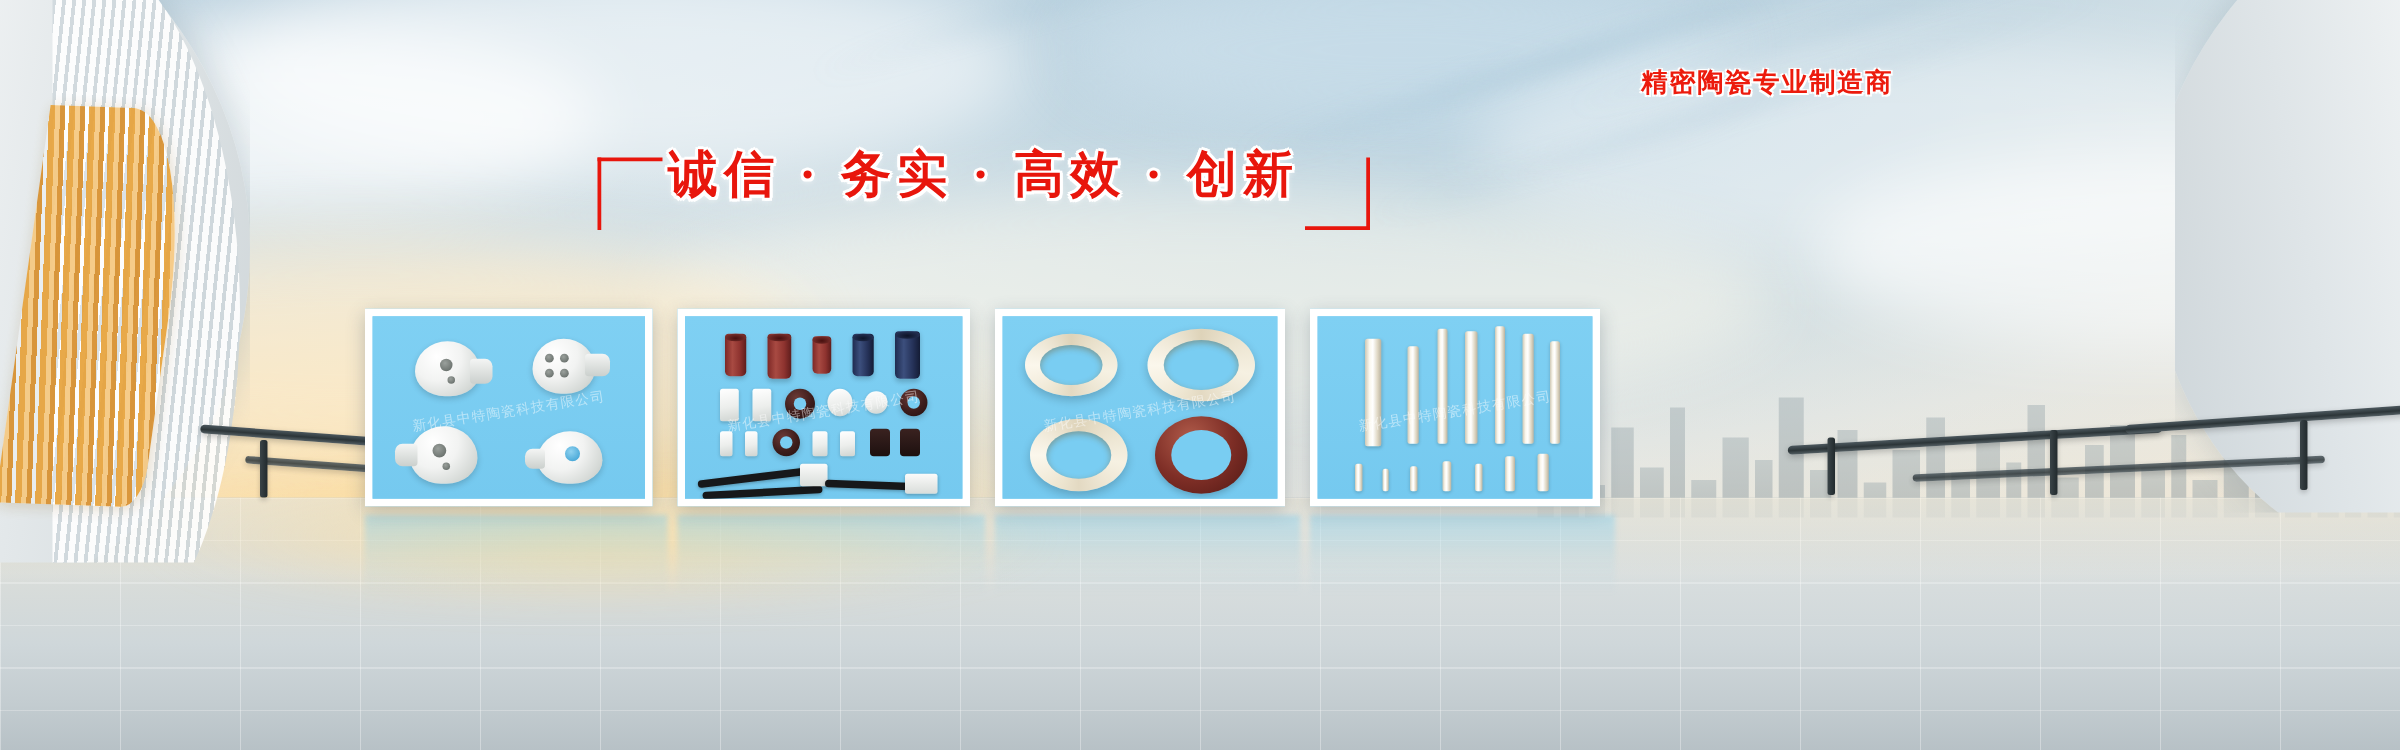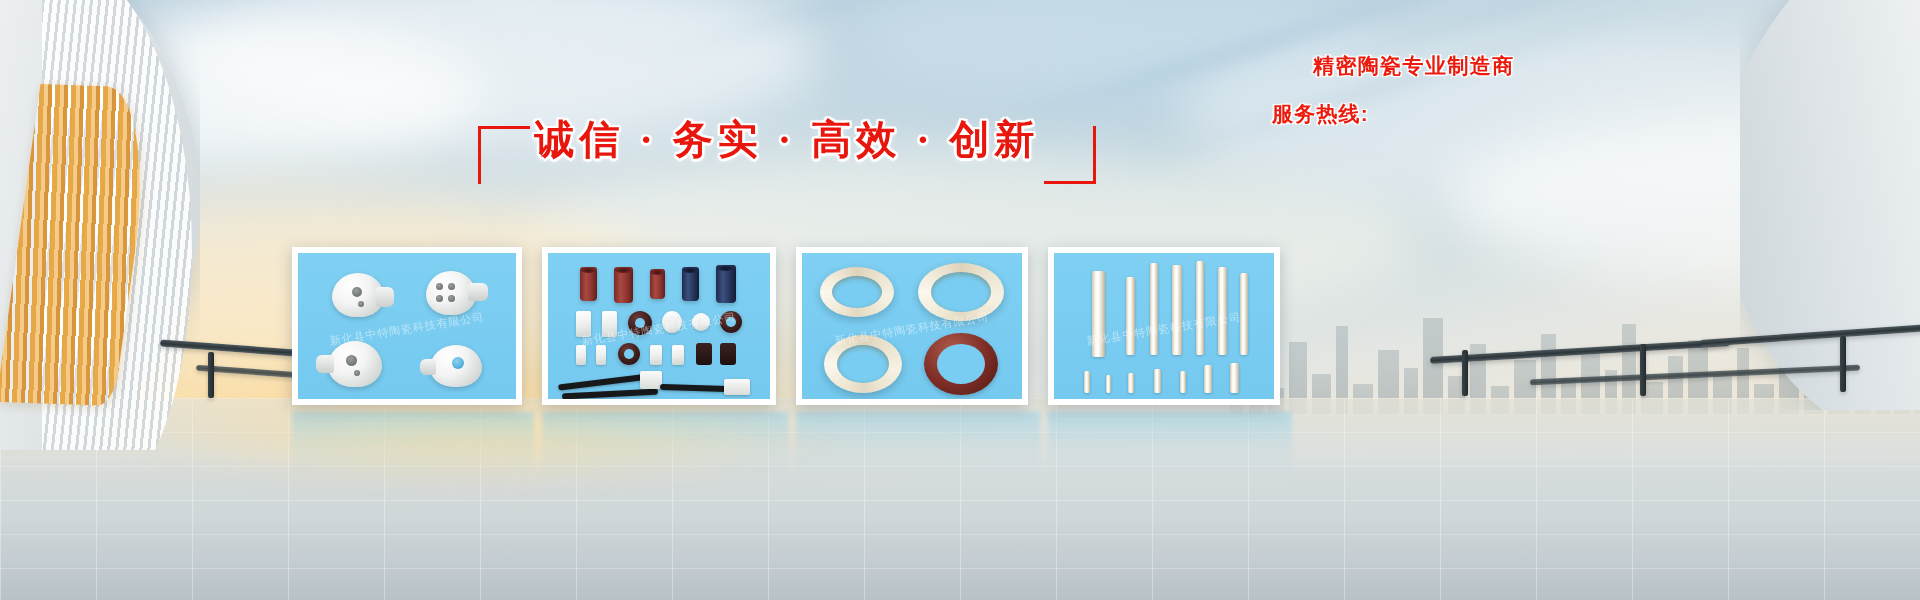--- a/index.html
+++ b/index.html
@@ -382,21 +382,20 @@
   <div class="post" style="left:1840px;top:336px;height:56px;"></div>
 
   <div class="headline">
     <div class="bracket-tl"></div>
     <div class="bracket-br"></div>
     <div class="slogan-cn">诚信 · 务实 · 高效 · 创新</div>
   </div>
 
   <div class="right-text">
     <div class="rt-line1">精密陶瓷专业制造商</div>
-    <div class="rt-line2">服务热线:</div>
   </div>
 
   <div class="reflect" style="left:292px;width:242px;"></div>
   <div class="reflect" style="left:542px;width:246px;"></div>
   <div class="reflect" style="left:796px;width:244px;"></div>
   <div class="reflect" style="left:1048px;width:244px;"></div>
 
   <div class="panels">
 
     <div class="panel p1">

